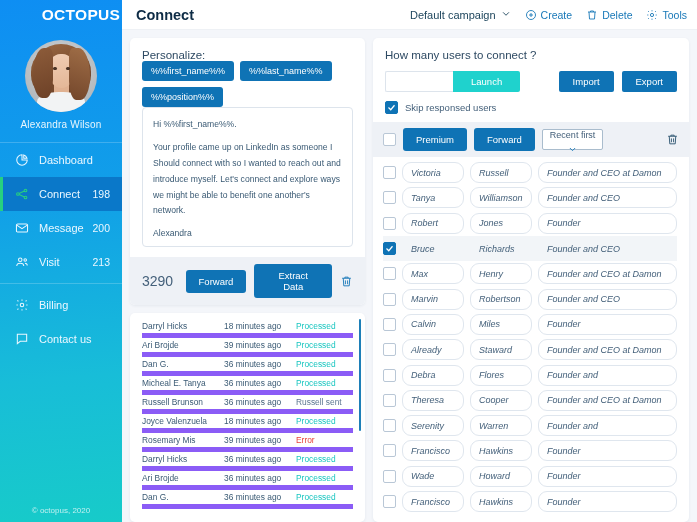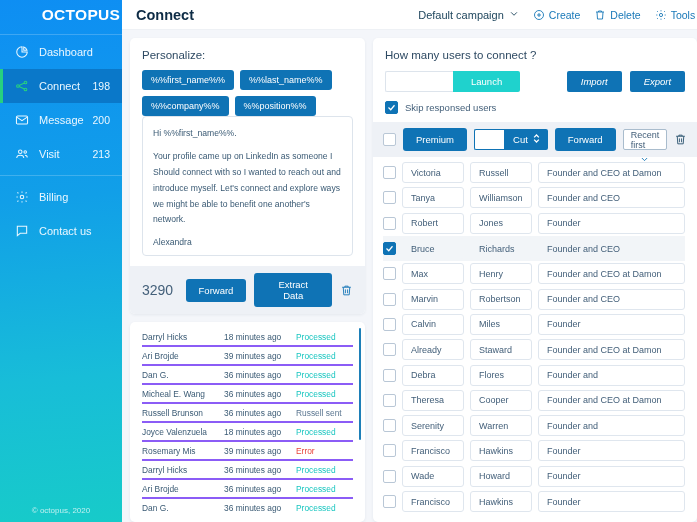--- a/index.html
+++ b/index.html
@@ -105,21 +105,21 @@
     color: #1878b8; cursor: pointer;
   }
   .top-btn svg { display: block; }
 
   .content { display: flex; padding: 8px 8px 0 8px; gap: 8px; height: 492px; }
 
   
   .col-left { width: 235px; flex: 0 0 235px; display: flex; flex-direction: column; gap: 8px; }
   .card { background: #fff; border-radius: 5px; box-shadow: 0 1px 3px rgba(27,56,90,0.07); }
   .personalize { padding: 11px 12px 0 12px; }
-  .panel-title { font-size: 11.5px; color: #2e4a63; margin-bottom: 9px; }
+  .panel-title { font-size: 11.5px; color: #2e4a63; }
   .tags { display: flex; flex-wrap: wrap; gap: 6px; margin-bottom: 0; }
   .tag {
     background: #0f73b5; color: #fff; font-size: 9px; border-radius: 3px;
     padding: 5px 9px; cursor: pointer; white-space: nowrap;
   }
   .msgbox {
     border: 1px solid #dde4ec; border-radius: 4px; padding: 9px 10px;
     font-size: 8.6px; line-height: 1.85; color: #3a5a74; height: 140px; overflow: hidden;
   }
   .msgbox p { margin-bottom: 7px; }
@@ -133,21 +133,21 @@
     background: #0f73b5; color: #fff; border: none; border-radius: 3px;
     font-size: 9.5px; padding: 6px 13px; cursor: pointer;
     font-family: "Liberation Sans", sans-serif;
   }
   .trash-btn { margin-left: auto; cursor: pointer; display: flex; }
 
   .log-card { flex: 1; padding: 6px 2px 6px 12px; overflow: hidden; position: relative; }
   .log-scroll { height: 100%; overflow: hidden; padding-right: 10px; }
   .log-row {
     display: flex; align-items: center; height: 19px; font-size: 8.4px;
-    border-bottom: 2px solid #8b5cf6; color: #3a5a74;
+    border-bottom: 5px solid #8b5cf6; color: #3a5a74;
   }
   .log-name { width: 82px; }
   .log-time { width: 72px; }
   .log-status { flex: 1; }
   .st-processed { color: #19c6c0; }
   .st-already { color: #5b7690; }
   .st-error { color: #e8453c; }
   .log-thumb {
     position: absolute; right: 4px; top: 6px; width: 2.5px; height: 112px;
     background: #1d7fb8; border-radius: 2px;
@@ -166,21 +166,20 @@
   .launch-btn {
     height: 21px; background: #1fd2cd; color: #fff; border: none;
     font-size: 9.5px; padding: 0 18px; border-radius: 0 2px 2px 0; cursor: pointer;
     font-family: "Liberation Sans", sans-serif;
   }
   .io-btns { margin-left: auto; display: flex; gap: 8px; }
   .io-btn {
     background: #0f73b5; color: #fff; border: none; border-radius: 2px;
     font-size: 9.5px; padding: 5px 14px; cursor: pointer;
     font-family: "Liberation Sans", sans-serif;
-    font-style: italic;
   }
   .skip-row { display: flex; align-items: center; gap: 7px; font-size: 9.5px; color: #44607a; }
   .cb {
     width: 13px; height: 13px; border: 1px solid #b9c7d6; border-radius: 2px;
     background: #fff; display: flex; align-items: center; justify-content: center;
     cursor: pointer; flex: 0 0 13px;
   }
   .cb.checked { background: #0f73b5; border-color: #0f73b5; }
   .cb.checked svg { display: block; }
   .cb svg { display: none; }
@@ -206,38 +205,51 @@
   }
   .tb-trash { margin-left: auto; cursor: pointer; display: flex; }
 
   .rows-wrap { flex: 1; overflow: hidden; position: relative; padding: 3px 0 6px 0; }
   .rows { padding: 0 12px 0 10px; }
   .urow {
     display: flex; align-items: center; gap: 6px; height: 25.3px;
   }
   .urow.sel { background: #f2f5f8; }
   .ucell {
-    height: 21px; border: 1px solid #dfe6ee; border-radius: 3px; background: #fff;
-    font-size: 9px; color: #44607a; display: flex; align-items: center; padding: 0 8px;
+    height: 21px; border: 1px solid #dfe6ee; border-radius: 9px; background: #fff;
+    font-size: 9px; color: #44607a; display: flex; align-items: center; padding: 0 8px; font-style: italic;
   }
   .urow.sel .ucell { background: #f2f5f8; border-color: transparent; }
   .c-first { width: 62px; flex: 0 0 62px; }
   .c-last  { width: 62px; flex: 0 0 62px; }
   .c-pos   { flex: 1; }
 </style>
 </head>
 <body>
 
 <div class="app">
 
   <aside class="sidebar">
     <div class="logo">
       <span>OCTOPUS</span>
     </div>
 
+    <div class="profile">
+      <div class="avatar">
+        <div class="hair"></div>
+        <div class="neck"></div>
+        <div class="shoulders"></div>
+        <div class="face"></div>
+        <div class="hair-front-l"></div>
+        <div class="hair-front-r"></div>
+        <div class="eye-l"></div>
+        <div class="eye-r"></div>
+      </div>
+      <div class="profile-name">Alexandra Wilson</div>
+    </div>
 
     <nav class="nav">
       <div class="nav-item">
         <span class="nav-ico">
           <svg width="14" height="14" viewBox="0 0 24 24" fill="none" stroke="#eaf7ff" stroke-width="1.8">
             <path d="M12 3a9 9 0 1 0 9 9h-9V3z"></path>
               <path d="M15 3.5A9 9 0 0 1 20.5 9H15V3.5z"></path>
           </svg>
         </span>
         <span class="nav-label">Dashboard</span>
@@ -352,21 +364,20 @@
     <div class="content">
 
       <div class="col-left">
 
         <div class="card">
           <div class="personalize">
             <div class="panel-title">Personalize:</div>
             <div class="tags">
               <span class="tag">%%first_name%%</span>
               <span class="tag">%%last_name%%</span>
-              <span class="tag">%%company%%</span>
               <span class="tag">%%position%%</span>
             </div>
             <div class="msgbox">
               <p>Hi %%first_name%%.</p>
               <p>Your profile came up on LinkedIn as someone I Should connect with so I wanted to reach out and introduce myself. Let's connect and explore ways we might be able to benefit one another's network.</p>
               <p>Alexandra</p>
             </div>
           </div>
           <div class="msg-foot">
             <span class="counter">3290</span>
@@ -391,21 +402,21 @@
               <span class="log-name">Ari Brojde</span>
               <span class="log-time">39 minutes ago</span>
               <span class="log-status st-processed">Processed</span>
             </div>
             <div class="log-row">
               <span class="log-name">Dan G.</span>
               <span class="log-time">36 minutes ago</span>
               <span class="log-status st-processed">Processed</span>
             </div>
             <div class="log-row">
-              <span class="log-name">Micheal E. Wang</span>
+              <span class="log-name">Micheal E. Tanya</span>
               <span class="log-time">36 minutes ago</span>
               <span class="log-status st-processed">Processed</span>
             </div>
             <div class="log-row">
               <span class="log-name">Russell Brunson</span>
               <span class="log-time">36 minutes ago</span>
               <span class="log-status st-already">Russell sent</span>
             </div>
             <div class="log-row">
               <span class="log-name">Joyce Valenzuela</span>
@@ -460,31 +471,20 @@
               </span>
               <span>Skip responsed users</span>
             </div>
           </div>
 
           <div class="rc-toolbar">
             <span class="cb">
               
             </span>
             <button class="btn-blue">Premium</button>
-            <div class="cut-group">
-              <input class="cut-input" type="text" value="" style="">
-              <button class="cut-btn">
-                <span>Cut</span>
-                <span>
-                  <svg width="9" height="11" viewBox="0 0 10 14" fill="none" stroke="#fff" stroke-width="1.6">
-                      <path d="M2 5.5L5 2.5l3 3M2 8.5l3 3 3-3"></path>
-                    </svg>
-                </span>
-              </button>
-            </div>
             <button class="btn-blue">Forward</button>
             <div class="sortsel">
               <span>Recent first</span>
               <span>
                 <svg width="9" height="9" viewBox="0 0 24 24" fill="none" stroke="#1878b8" stroke-width="2.4">
                     <path d="M5 8l7 7 7-7"></path>
                   </svg>
               </span>
             </div>
             <span class="tb-trash">

